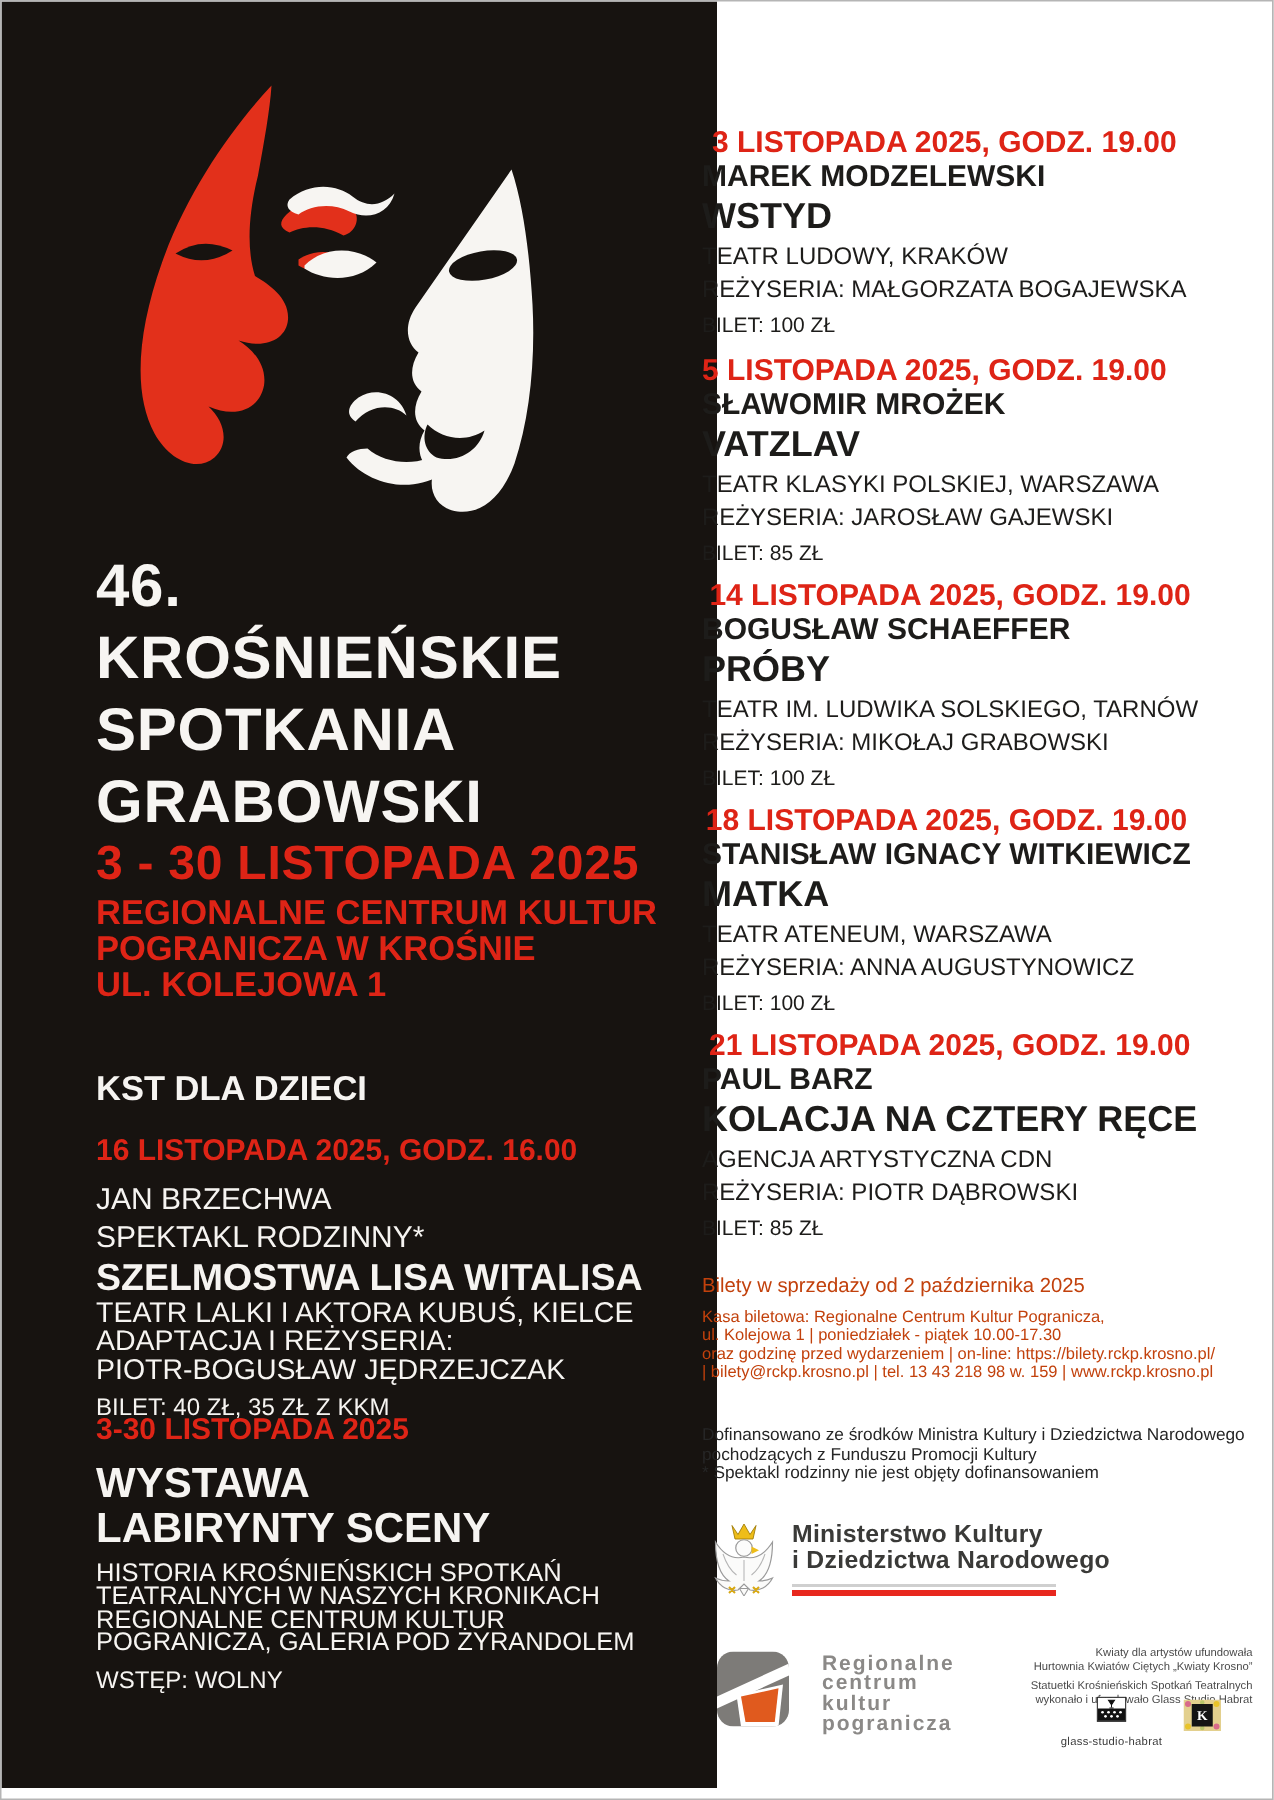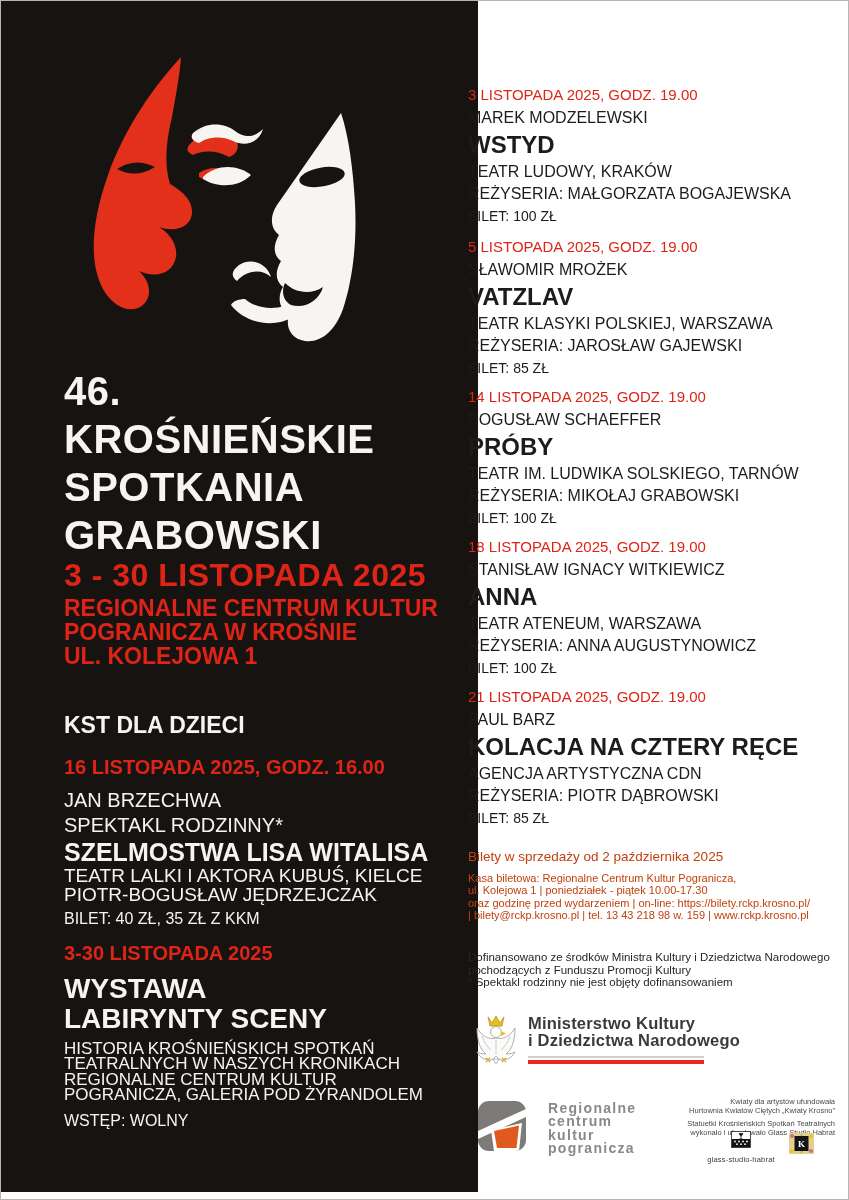--- a/index.html
+++ b/index.html
@@ -24,22 +24,22 @@
   .kids-title{font-size:25px;font-weight:bold;line-height:27px;margin-top:1px;}
   .w19{font-size:19px;line-height:19.2px;}
   .small-ticket{font-size:16px;margin-top:6px;}
   .exh-block{top:941px;}
   .exh-title{font-size:28px;font-weight:bold;line-height:30px;}
   .exh-line{font-size:17px;line-height:15.4px;}
   .exh-desc{margin-top:7px;}
   .adm{font-size:16px;margin-top:9px;}
   
   .event{position:absolute;left:467px;color:#1d1c1a;}
-  .ev-date{font-size:15px;font-weight:normal;color:#de2416;line-height:20px;margin-bottom:2px;}
-  .ev-author{font-size:16px;line-height:22px;}
+  .ev-date{font-size:20px;font-weight:bold;color:#de2416;line-height:20px;margin-bottom:2px;text-align:center;}
+  .ev-author{font-size:20px;line-height:22px;font-weight:bold;}
   .ev-title{font-size:24px;font-weight:bold;line-height:32px;}
   .ev-venue{font-size:16px;line-height:22px;}
   .ev-director{font-size:16px;line-height:22px;}
   .ev-ticket{font-size:14px;line-height:22px;}
   .tickets{position:absolute;left:467px;top:848px;color:#c2410c;}
   .tk-head{font-size:13.5px;margin-bottom:8px;}
   .tk-line{font-size:11px;line-height:12.3px;}
   .funding{position:absolute;left:467px;top:950px;color:#262626;}
   .fund-line{font-size:11.5px;line-height:12.6px;}
   .ministry{position:absolute;left:473px;top:1013px;display:flex;align-items:flex-end;}
@@ -106,20 +106,21 @@
       <div class="venue-line">UL. KOLEJOWA 1</div>
     </div>
 
     <div class="lt kids-block">
       <div class="kids-h">KST DLA DZIECI</div>
       <div class="red-sub">16 LISTOPADA 2025, GODZ. 16.00</div>
       <div class="w20">JAN BRZECHWA</div>
       <div class="w20">SPEKTAKL RODZINNY*</div>
       <div class="kids-title">SZELMOSTWA LISA WITALISA</div>
       <div class="w19">TEATR LALKI I AKTORA KUBUŚ, KIELCE</div>
+      <div class="w19">ADAPTACJA I REŻYSERIA:</div>
       <div class="w19">PIOTR-BOGUSŁAW JĘDRZEJCZAK</div>
       <div class="small-ticket">BILET: 40 ZŁ, 35 ZŁ Z KKM</div>
     </div>
 
     <div class="lt exh-block">
       <div class="red-sub">3-30 LISTOPADA 2025</div>
       <div class="exh-title">WYSTAWA</div>
       <div class="exh-title">LABIRYNTY SCENY</div>
       <div class="exh-desc">
         <div class="exh-line">HISTORIA KROŚNIEŃSKICH SPOTKAŃ</div>
@@ -151,21 +152,21 @@
     <div class="ev-date">14 LISTOPADA 2025, GODZ. 19.00</div>
     <div class="ev-author">BOGUSŁAW SCHAEFFER</div>
     <div class="ev-title">PRÓBY</div>
     <div class="ev-venue">TEATR IM. LUDWIKA SOLSKIEGO, TARNÓW</div>
     <div class="ev-director">REŻYSERIA: MIKOŁAJ GRABOWSKI</div>
     <div class="ev-ticket">BILET: 100 ZŁ</div>
   </div>
   <div class="event" style="top:536px;">
     <div class="ev-date">18 LISTOPADA 2025, GODZ. 19.00</div>
     <div class="ev-author">STANISŁAW IGNACY WITKIEWICZ</div>
-    <div class="ev-title">ANNA</div>
+    <div class="ev-title">MATKA</div>
     <div class="ev-venue">TEATR ATENEUM, WARSZAWA</div>
     <div class="ev-director">REŻYSERIA: ANNA AUGUSTYNOWICZ</div>
     <div class="ev-ticket">BILET: 100 ZŁ</div>
   </div>
   <div class="event" style="top:686px;">
     <div class="ev-date">21 LISTOPADA 2025, GODZ. 19.00</div>
     <div class="ev-author">PAUL BARZ</div>
     <div class="ev-title">KOLACJA NA CZTERY RĘCE</div>
     <div class="ev-venue">AGENCJA ARTYSTYCZNA CDN</div>
     <div class="ev-director">REŻYSERIA: PIOTR DĄBROWSKI</div>

